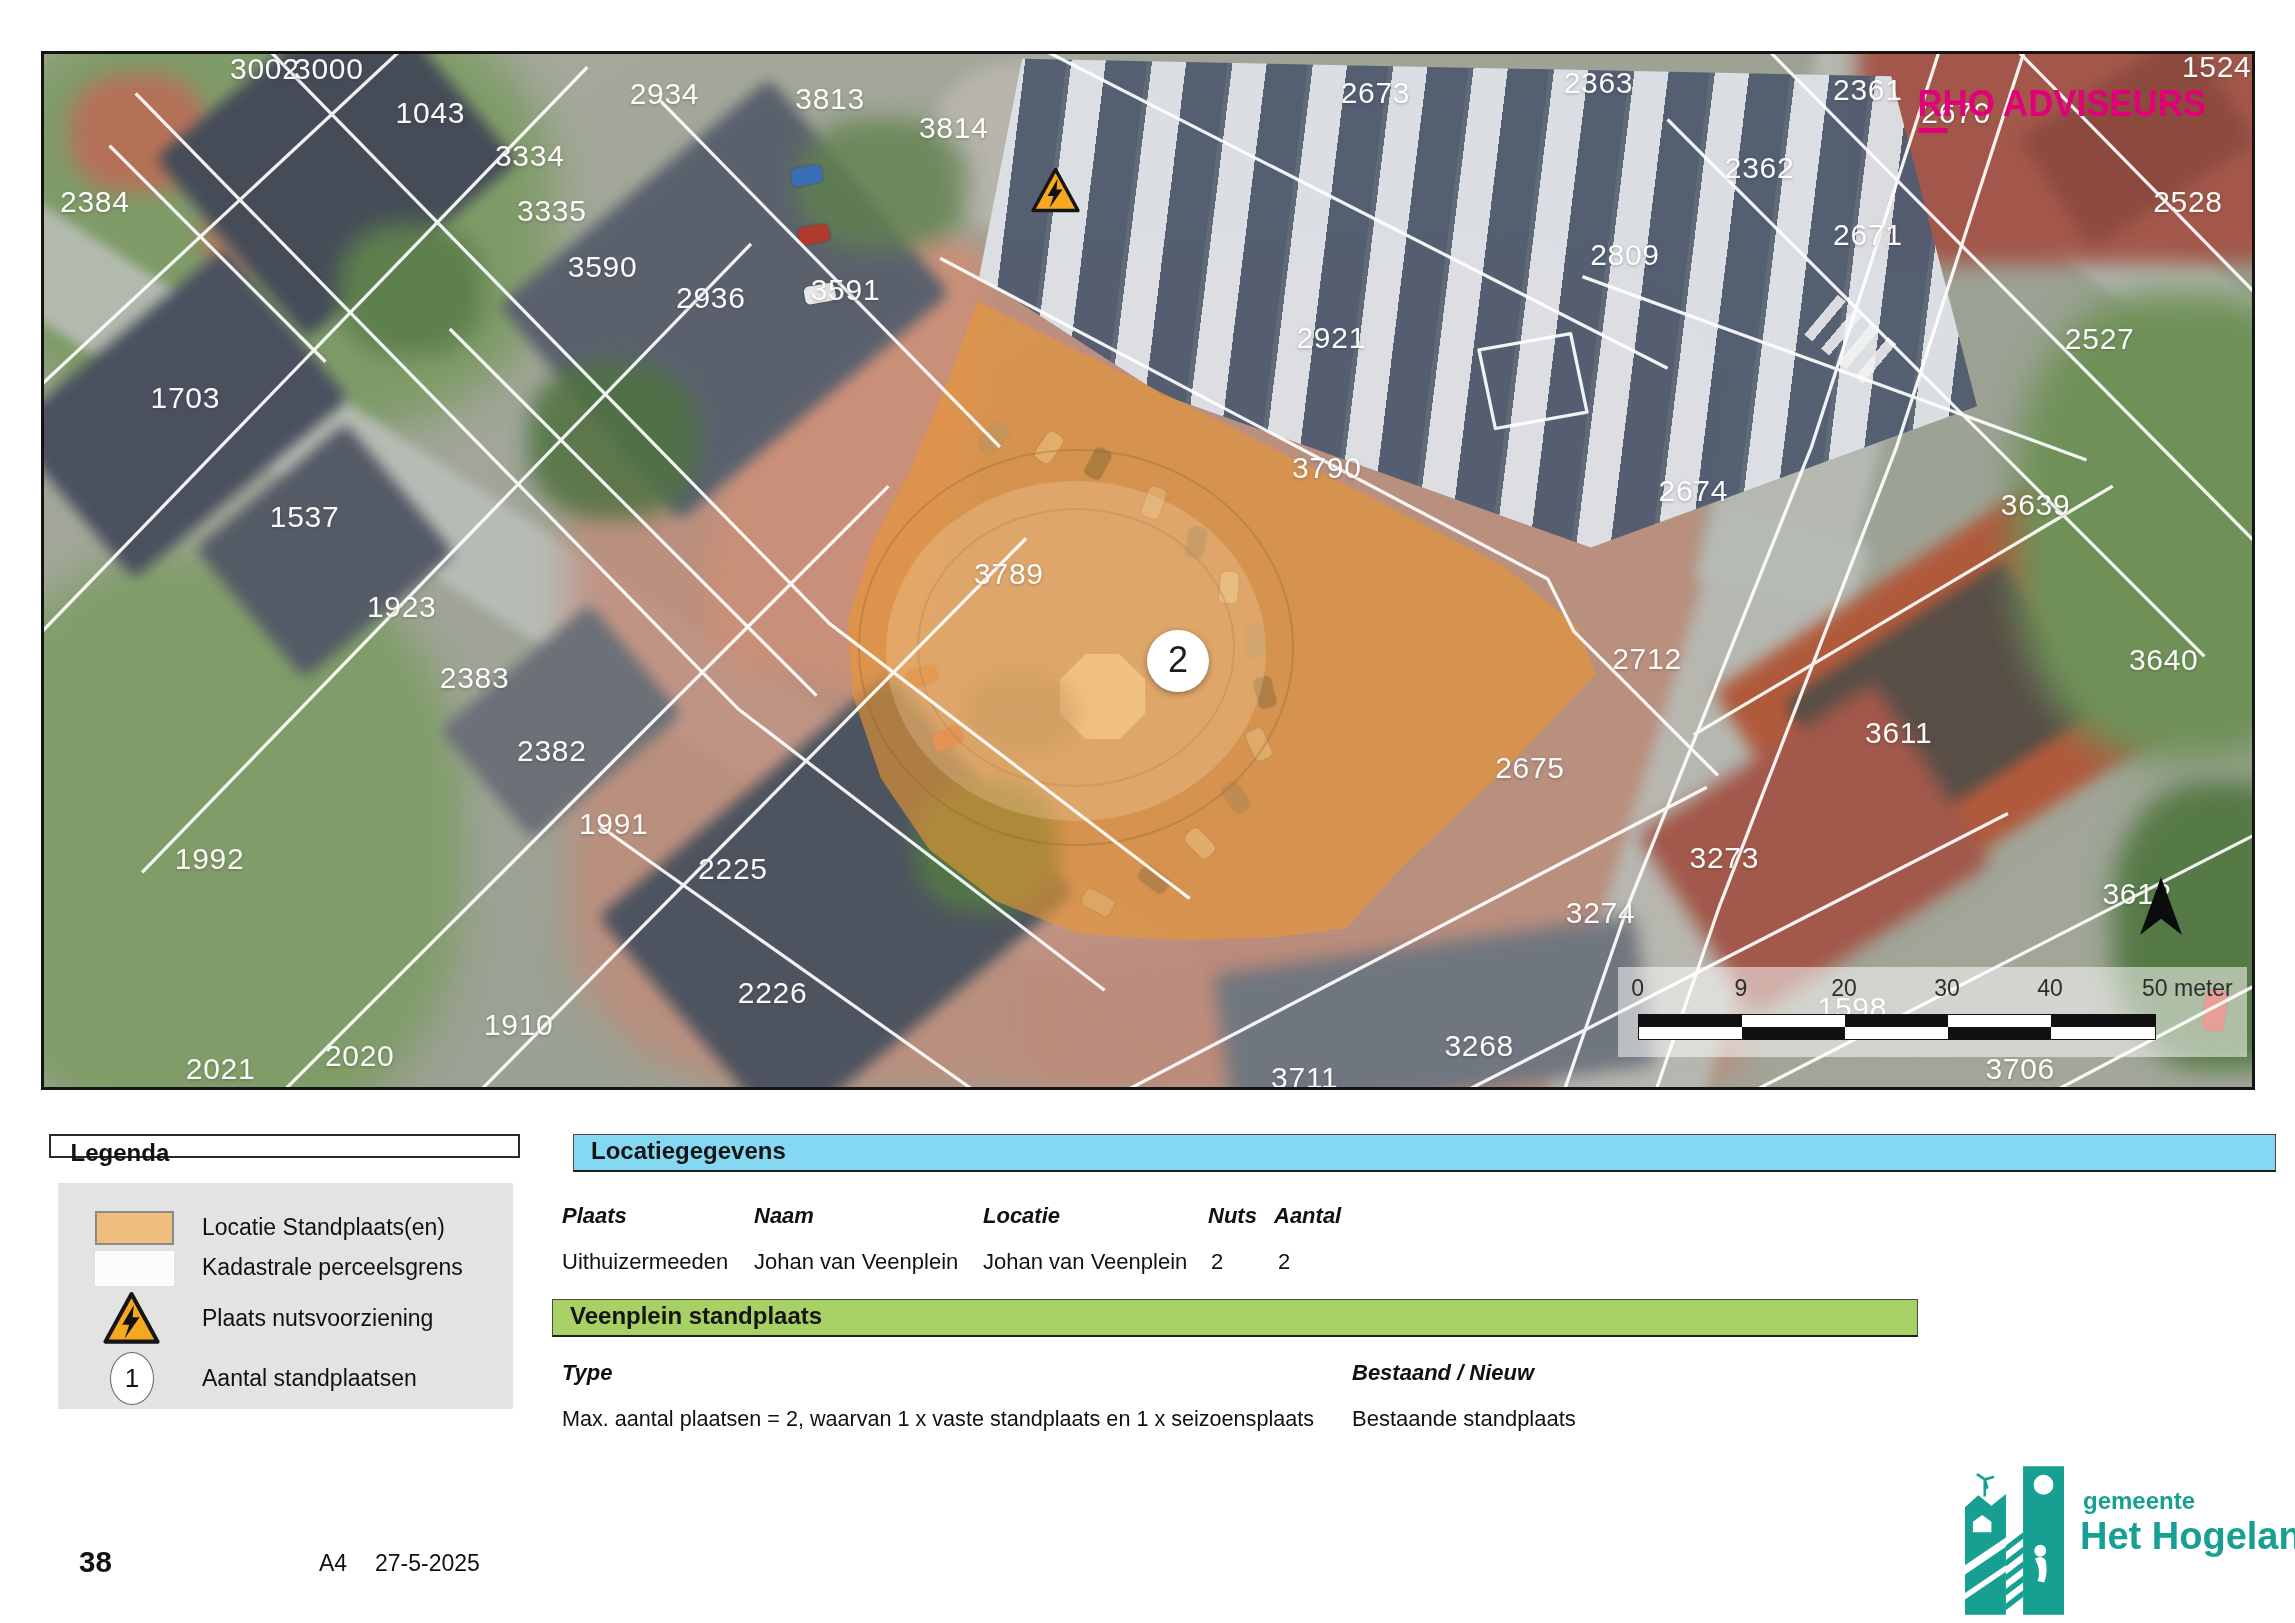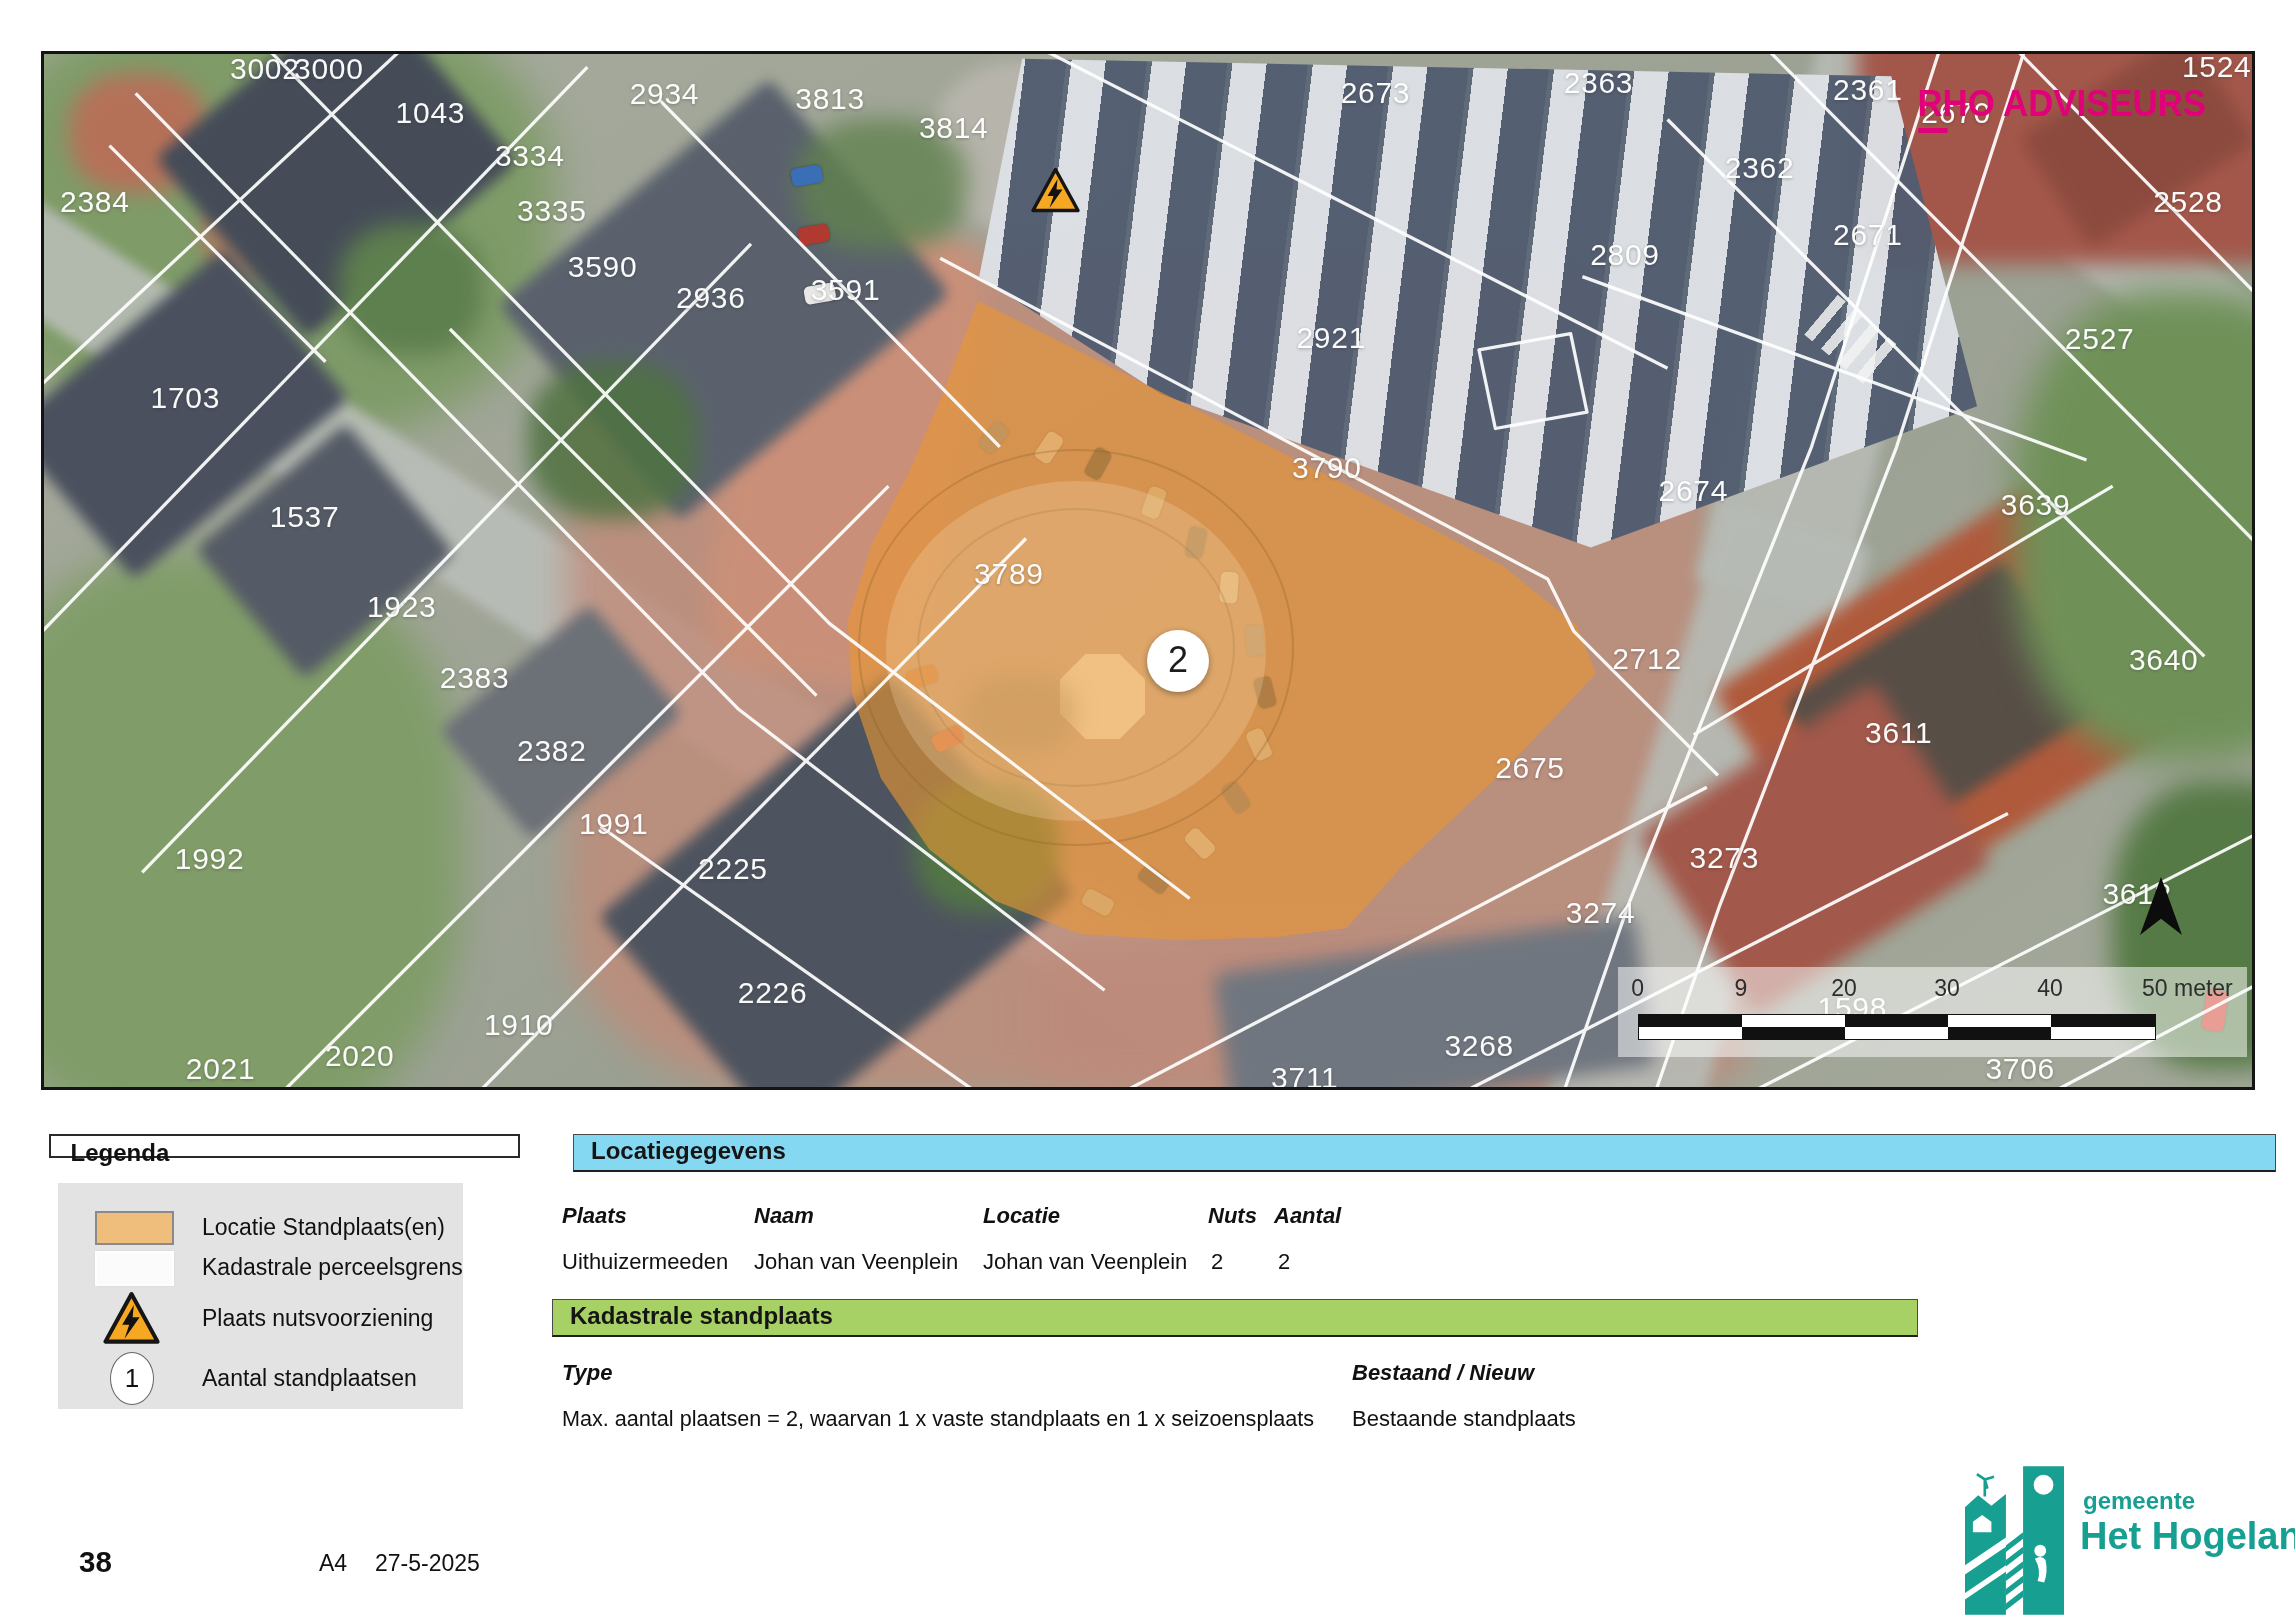--- a/index.html
+++ b/index.html
@@ -56,21 +56,21 @@
   .tick{position:absolute;top:7.9px;transform:translateX(-50%);font-size:23px;color:#2d2d2d;}
   .tick.end{transform:none;}
   #scale-bar{position:absolute;left:19.6px;top:47px;width:516px;height:23.6px;border:1.3px solid #111;z-index:7;}
   #scale-bar .cell{position:absolute;width:20%;height:50%;}
   
   #legend-box{
     position:absolute;left:49px;top:1134px;width:471px;height:24px;background:#fff;
     border:2px solid #2a2a2a;box-sizing:border-box;font-size:24px;font-weight:700;
     line-height:33px;padding-left:19.6px;
   }
-  #legend-panel{position:absolute;left:58px;top:1183px;width:405px;height:226px;background:#e3e3e3;}
+  #legend-panel{position:absolute;left:58px;top:1183px;width:455px;height:226px;background:#e3e3e3;}
   .leg-label{position:absolute;left:144px;font-size:23px;color:#111;white-space:nowrap;}
   #leg-swatch-orange{position:absolute;left:37px;top:27.5px;width:75px;height:30px;background:#EFBE7D;border:2px solid #8a8a8a;}
   #leg-swatch-white{position:absolute;left:37px;top:68px;width:75px;height:31px;background:#fbfbfb;border:2.6px solid #ffffff;box-shadow:0 0 0 0.7px #dcdcdc;}
   #leg-circle{
     position:absolute;left:52px;top:169px;width:42px;height:51px;border-radius:50%;
     background:#fff;border:1.3px solid #666;text-align:center;line-height:50px;font-size:26px;
   }
   .sec-bar{
     position:absolute;height:38px;box-sizing:border-box;border:1.3px solid #4a4a4a;border-bottom:2.6px solid #1e1e1e;
     font-size:24px;font-weight:700;line-height:31px;padding-left:17px;color:#151515;
@@ -305,21 +305,21 @@
 <span class="th" style="left:754px;top:1203px">Naam</span>
 <span class="th" style="left:983px;top:1203px">Locatie</span>
 <span class="th" style="left:1208px;top:1203px">Nuts</span>
 <span class="th" style="left:1274px;top:1203px">Aantal</span>
 <span class="td" style="left:562px;top:1249px">Uithuizermeeden</span>
 <span class="td" style="left:754px;top:1249px">Johan van Veenplein</span>
 <span class="td" style="left:983px;top:1249px">Johan van Veenplein</span>
 <span class="td" style="left:1211px;top:1249px">2</span>
 <span class="td" style="left:1278px;top:1249px">2</span>
 
-<div class="sec-bar" id="bar-ken">Kadastrale standplaats</div>
+<div class="sec-bar" id="bar-ken">Veenplein standplaats</div>
 <span class="th" style="left:562px;top:1360px">Type</span>
 <span class="th" style="left:1352px;top:1360px">Bestaand / Nieuw</span>
 <span class="td" style="left:562px;top:1406px;font-size:21.6px">Max. aantal plaatsen = 2, waarvan 1 x vaste standplaats en 1 x seizoensplaats</span>
 <span class="td" style="left:1352px;top:1406px">Bestaande standplaats</span>
 
 <span id="page-num">38</span>
 <span id="fmt">A4</span>
 <span id="date">27-5-2025</span>
 
 <svg id="logo" width="99" height="149" viewBox="0 0 150 225">

